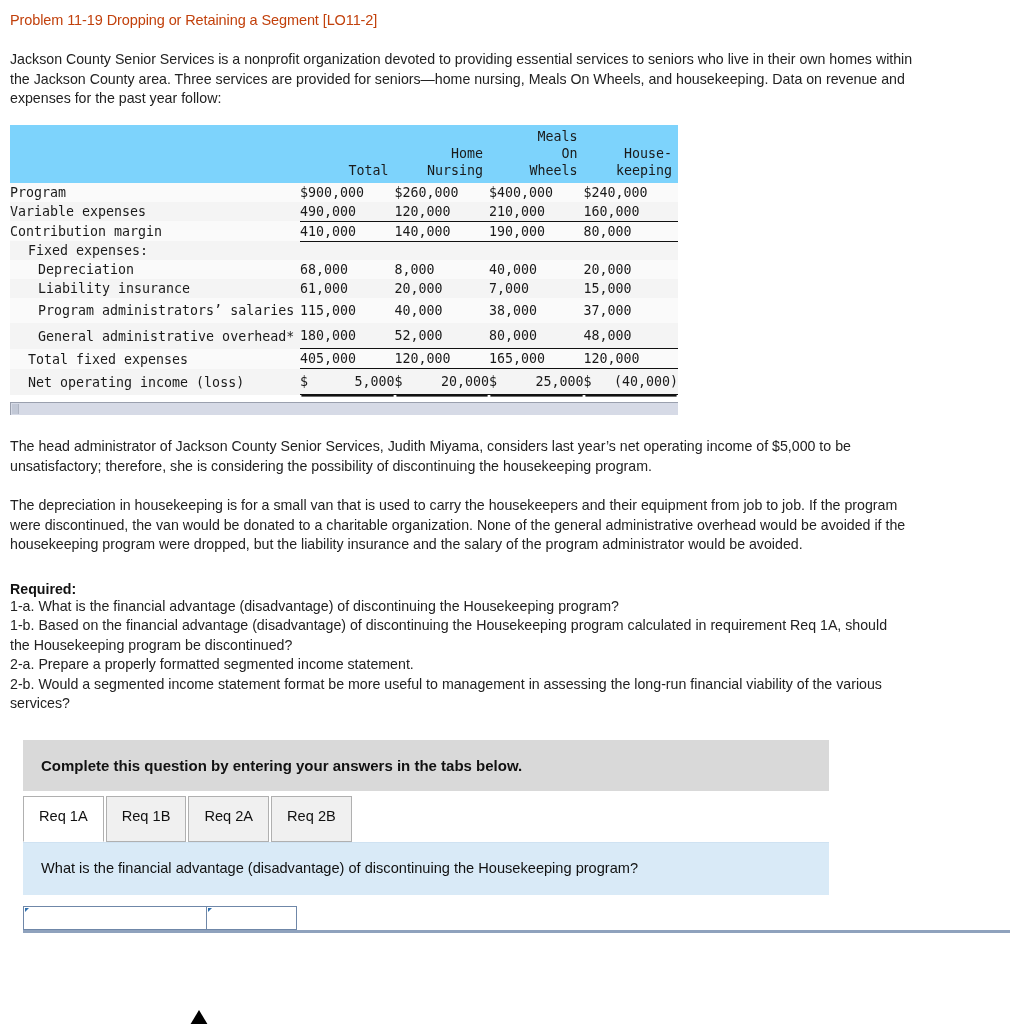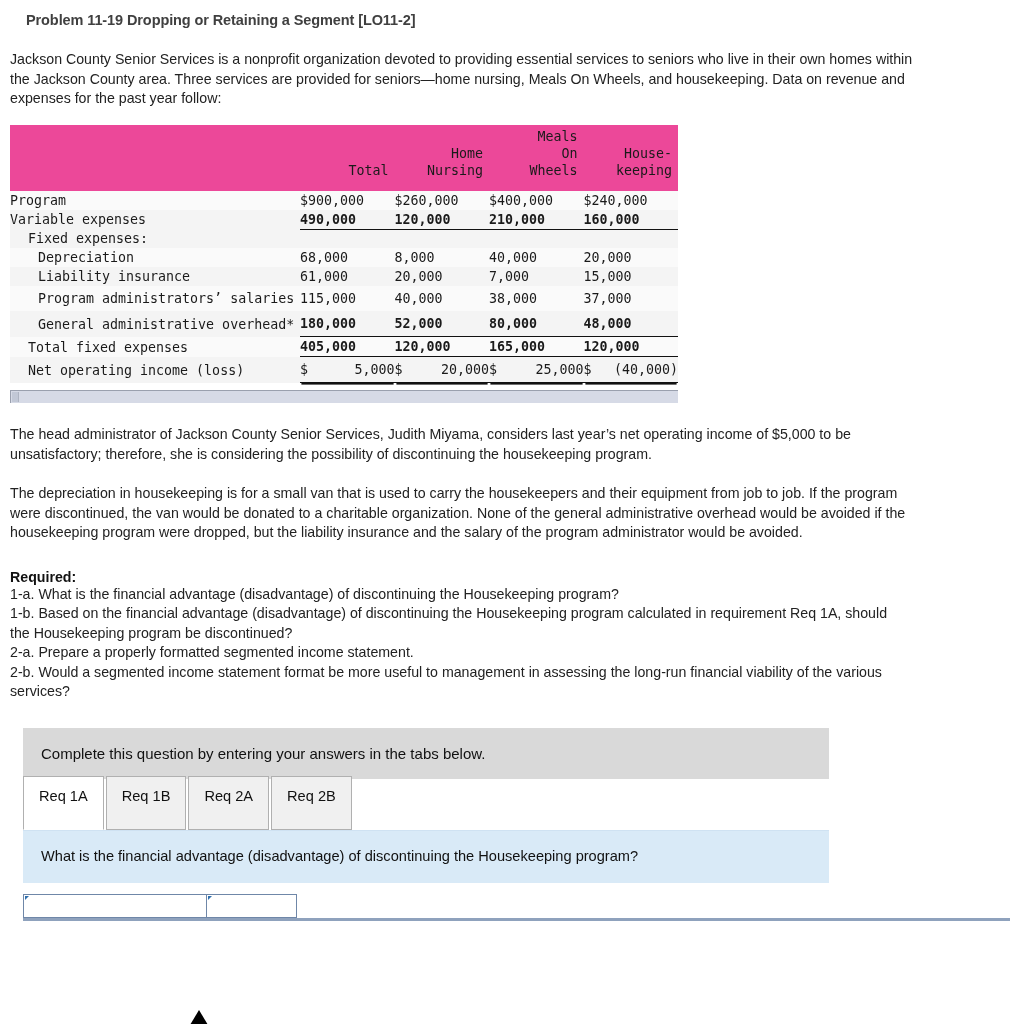--- a/index.html
+++ b/index.html
@@ -17,24 +17,24 @@
   }
   .page {
     padding: 12px 10px 0 10px;
     box-sizing: border-box;
     width: 1020px;
   }
 
   
   .problem-title {
     font-size: 14.5px;
-    font-weight: bold;
+    font-weight: normal;
     letter-spacing: -0.1px;
-    margin: 0 0 22px 16px;
-    color: #404040;
+    margin: 0 0 22px 0;
+    color: #c2410c;
   }
   .prose {
     font-size: 14.2px;
     line-height: 19.5px;
     color: #222;
     margin: 0;
     max-width: 905px;
   }
   .gap-20 { height: 20px; }
   .gap-22 { height: 22px; }
@@ -54,24 +54,24 @@
     line-height: 19px;
     background: #fafafa;
     table-layout: fixed;
   }
   table.seg th, table.seg td {
     padding: 0;
     vertical-align: bottom;
     white-space: nowrap;
   }
   table.seg thead th {
-    background: #ec4899;
+    background: #7dd3fc;
     text-align: right;
     font-weight: normal;
-    padding: 3px 6px 12px 0;
+    padding: 3px 6px 4px 0;
     vertical-align: bottom;
     line-height: 17px;
   }
   table.seg thead th.lbl {
     text-align: left;
     padding-left: 8px;
   }
   .hdr-stack { display: block; }
 
   col.c-label { width: 290px; }
@@ -85,21 +85,21 @@
     padding: 1px 4px 1px 8px;
     background: inherit;
   }
   td.lbl.ind1 { padding-left: 18px; }
   td.lbl.ind2 { padding-left: 28px; }
   td.num {
     text-align: left;
     padding: 1px 6px 1px 0;
     background: inherit;
   }
-  td.rule-bot  { border-bottom: 1.6px solid #111; font-weight: bold; }
+  td.rule-bot  { border-bottom: 1.6px solid #111; }
   td.rule-dbl  { border-bottom: 1.6px solid #111; box-shadow: 0 3px 0 -1.4px #111; }
   tr.tall td { padding-top: 3px; padding-bottom: 3px; }
   .lbl-two { line-height: 18px; }
 
   
   .money {
     display: flex;
     justify-content: space-between;
   }
   .money .sym { padding-right: 2px; }
@@ -144,40 +144,40 @@
 
   
   .widget {
     margin: 26px 0 0 13px;
     width: 806px;
   }
   .banner {
     background: #d9d9d9;
     padding: 17px 0 17px 18px;
     font-size: 15px;
-    font-weight: normal;
+    font-weight: bold;
     color: #111;
     box-sizing: border-box;
   }
   .tabstrip {
     display: flex;
     align-items: flex-end;
     margin-top: 13px;
     height: 38px;
     position: relative;
   }
   .tab {
     font-size: 14.6px;
     color: #111;
     border: 1px solid #b0b0b0;
     background: #f0f0f0;
     padding: 9px 15px 8px 15px;
     margin-right: 2px;
     box-sizing: border-box;
-    height: 54px;
+    height: 46px;
     line-height: 20px;
   }
   .tab.active {
     background: #ffffff;
     border-bottom: 1px solid #ffffff;
     position: relative;
     z-index: 2;
   }
   .question-panel {
     background: #d9eaf7;
@@ -272,20 +272,27 @@
         </tr>
 
         <tr class="alt">
           <td class="lbl">Variable expenses</td>
           <td class="num rule-bot">490,000</td>
           <td class="num rule-bot">120,000</td>
           <td class="num rule-bot">210,000</td>
           <td class="num rule-bot">160,000</td>
         </tr>
 
+        <tr>
+          <td class="lbl">Contribution margin</td>
+          <td class="num rule-bot">410,000</td>
+          <td class="num rule-bot">140,000</td>
+          <td class="num rule-bot">190,000</td>
+          <td class="num rule-bot">80,000</td>
+        </tr>
 
         <tr class="alt">
           <td class="lbl ind1">Fixed expenses:</td>
           <td class="num"></td>
           <td class="num"></td>
           <td class="num"></td>
           <td class="num"></td>
         </tr>
 
         <tr>

